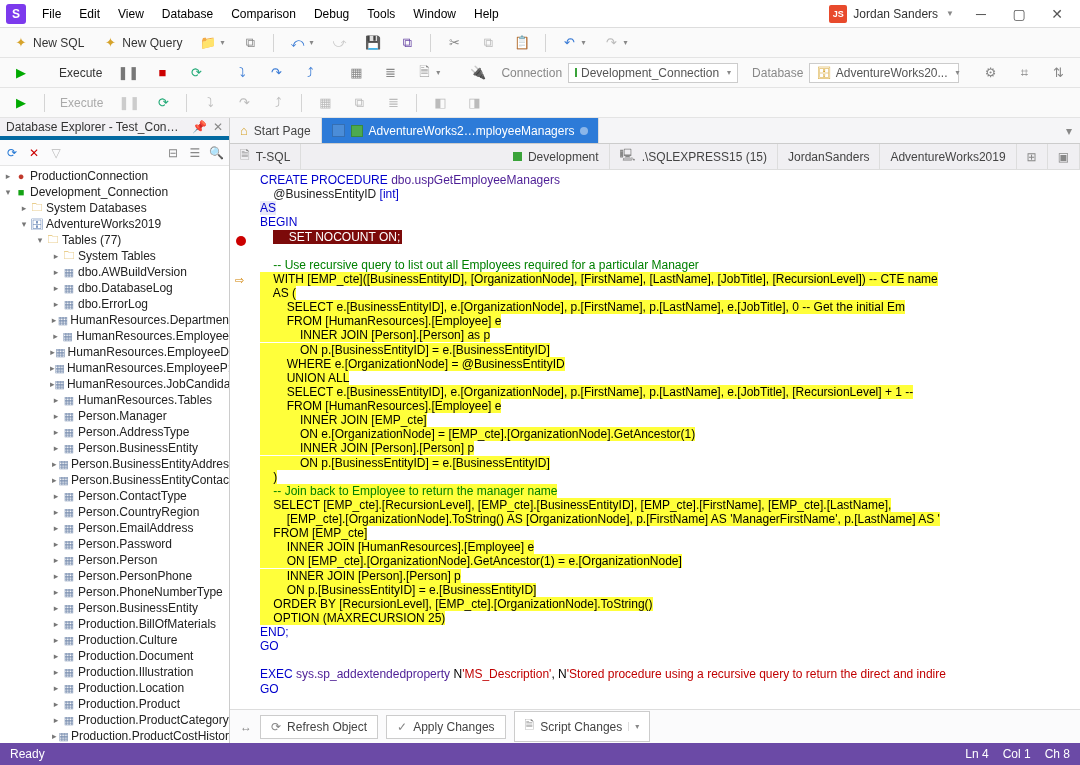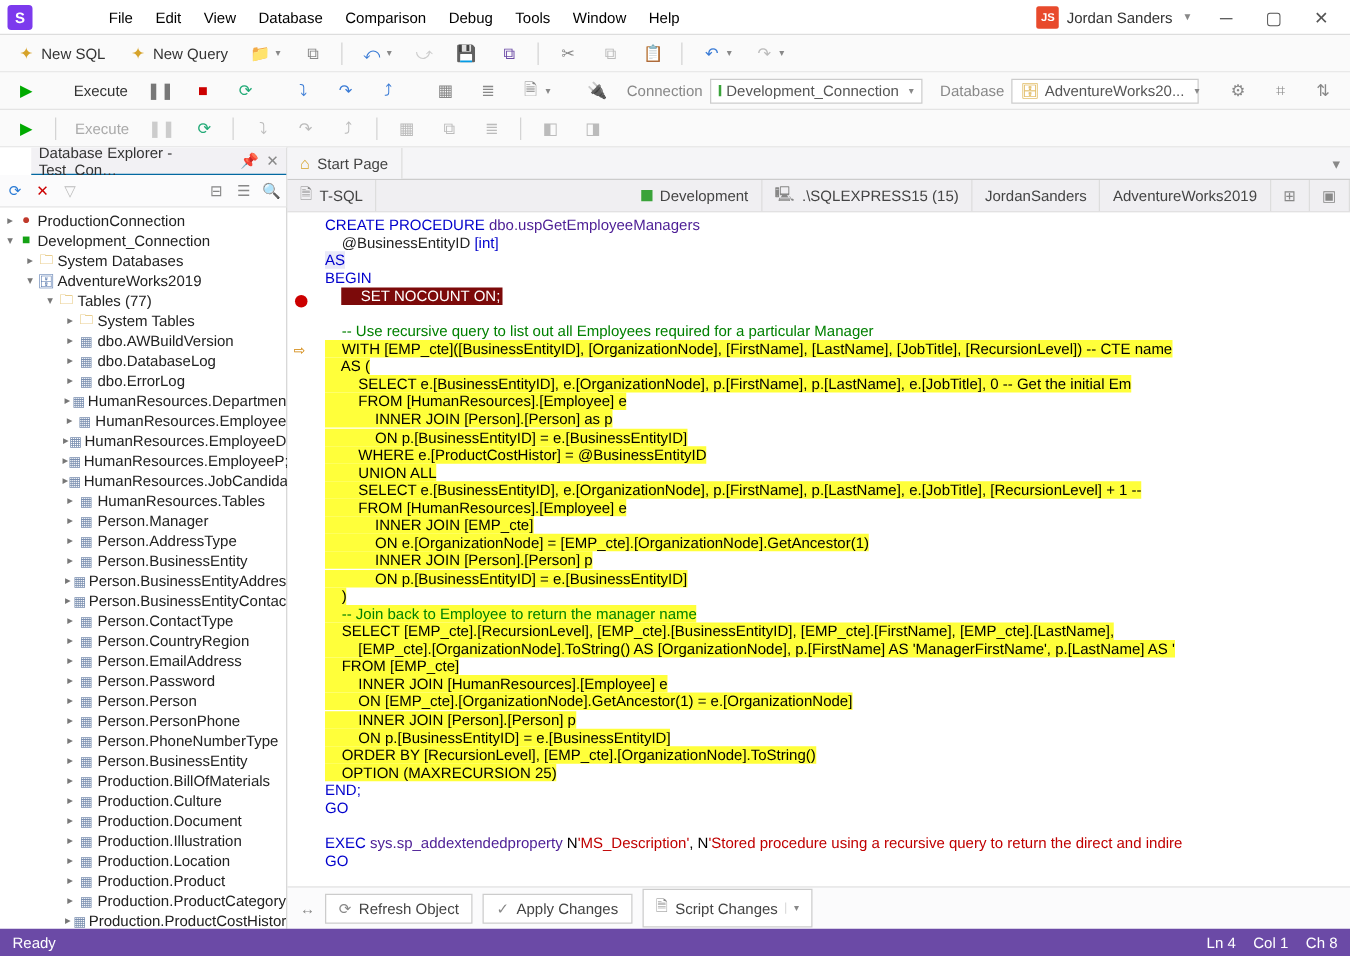--- a/index.html
+++ b/index.html
@@ -1,21 +1,21 @@
 <!DOCTYPE html>
 <html><head>
 <meta charset="utf-8">
 <style>
 * { margin: 0; padding: 0; box-sizing: border-box; font-family: "Segoe UI", Tahoma, sans-serif; font-size: 12px; }
 body { width: 1080px; height: 765px; background: #fff; display: flex; flex-direction: column; overflow: hidden; }
 
 
 .titlebar { height: 28px; display: flex; align-items: center; padding: 0 6px; border-bottom: 1px solid #ddd; }
 .app-icon { width: 20px; height: 20px; background: #7c3aed; border-radius: 3px; display: flex; align-items: center; justify-content: center; color: #fff; font-weight: bold; margin-right: 8px; }
-.menubar { display: flex; gap: 2px; margin-left: 45px; }
+.menubar { display: flex; gap: 2px; }
 .menubar span { padding: 4px 8px; cursor: default; }
 .spacer { flex: 1; }
 .user-badge { width: 18px; height: 18px; background: #e84a2c; color: #fff; display: flex; align-items: center; justify-content: center; font-size: 9px; font-weight: bold; border-radius: 2px; margin-right: 6px; }
 .username { margin-right: 8px; color: #333; }
 .winbtns { display: flex; gap: 4px; }
 .winbtn { width: 34px; height: 20px; display: flex; align-items: center; justify-content: center; color: #555; font-size: 14px; }
 
 
 .toolbar { height: 30px; display: flex; align-items: center; padding: 0 6px; gap: 4px; border-bottom: 1px solid #e4e4e4; background: #fafafa; }
 .tbtn { padding: 3px 6px; display: flex; align-items: center; gap: 4px; color: #333; border: 1px solid transparent; }
@@ -23,21 +23,21 @@
 .sep { width: 1px; height: 18px; background: #d4d4d4; margin: 0 4px; }
 .dd { display: inline-flex; align-items: center; border: 1px solid #ccc; background: #fff; padding: 2px 6px; height: 20px; font-size: 11px; color: #555; gap: 4px; }
 .dd .caret { font-size: 8px; color: #888; }
 .play { color: #0a0; }
 .stop { color: #c00; }
 .pause { color: #777; }
 
 
 .main { flex: 1; display: flex; min-height: 0; }
 .explorer { width: 230px; border-right: 1px solid #ccc; display: flex; flex-direction: column; background: #fff; }
-.panel-header { height: 22px; background: #f2f1f4; border-bottom: 1px solid #0369a1; display: flex; align-items: center; padding: 0 6px; font-size: 11px; color: #333; gap: 4px; margin-left: 25px; }
+.panel-header { height: 22px; background: #f2f1f4; border-bottom: 4px solid #0369a1; display: flex; align-items: center; padding: 0 6px; font-size: 11px; color: #333; gap: 4px; }
 .panel-header .icons { display: flex; gap: 6px; color: #888; }
 .explorer-tb { height: 26px; display: flex; align-items: center; padding: 0 4px; gap: 6px; border-bottom: 1px solid #e6e6e6; background: #fbfbfc; color: #666; }
 .explorer-tb .ico { width: 16px; height: 16px; display: flex; align-items: center; justify-content: center; font-size: 12px; }
 .tree { flex: 1; overflow: auto; padding: 2px 0; font-size: 11.5px; color: #222; }
 .node { display: flex; align-items: center; height: 16px; white-space: nowrap; }
 .node .arrow { width: 12px; color: #777; font-size: 9px; display: inline-block; text-align: center; }
 .node .nico { width: 14px; margin-right: 2px; display: inline-flex; align-items: center; justify-content: center; font-size: 11px; }
 .dot-green { color: #14a214; }
 .dot-red { color: #c0392b; }
 .folder { color: #d6a32b; }
@@ -472,20 +472,26 @@
         </div>
     </div>
   </div>
 
   <div class="editor">
     <div class="tabstrip">
       <div class="tab">
           <span class="home">⌂</span>
           <span>Start Page</span>
         </div>
+      <div class="tab active">
+          <span class="sq-blue"></span>
+          <span class="box"></span>
+          <span>AdventureWorks2…mployeeManagers</span>
+          <span class="dot"></span>
+        </div>
       <div class="spacer"></div>
       <div style="padding:0 8px;color:#888;display:flex;align-items:center">▾</div>
     </div>
     <div class="sqlbar">
       <div class="chip">
           <span style="color:#888">🗎</span>
           <span>T-SQL</span>
         </div>
       <div class="spacer"></div>
       <div class="chip">
@@ -515,21 +521,21 @@
 <span class="kw">BEGIN</span>
 <span>    <span class="hlsel">    SET NOCOUNT ON;</span></span>
 <span></span>
 <span class="cm">    -- Use recursive query to list out all Employees required for a particular Manager</span>
 <span class="hl">    WITH [EMP_cte]([BusinessEntityID], [OrganizationNode], [FirstName], [LastName], [JobTitle], [RecursionLevel]) -- CTE name</span>
 <span class="hl">    AS (</span>
 <span class="hl">        SELECT e.[BusinessEntityID], e.[OrganizationNode], p.[FirstName], p.[LastName], e.[JobTitle], 0 -- Get the initial Em</span>
 <span class="hl">        FROM [HumanResources].[Employee] e</span>
 <span class="hl">            INNER JOIN [Person].[Person] as p</span>
 <span class="hl">            ON p.[BusinessEntityID] = e.[BusinessEntityID]</span>
-<span class="hl">        WHERE e.[ProductCostHistor] = @BusinessEntityID</span>
+<span class="hl">        WHERE e.[OrganizationNode] = @BusinessEntityID</span>
 <span class="hl">        UNION ALL</span>
 <span class="hl">        SELECT e.[BusinessEntityID], e.[OrganizationNode], p.[FirstName], p.[LastName], e.[JobTitle], [RecursionLevel] + 1 --</span>
 <span class="hl">        FROM [HumanResources].[Employee] e</span>
 <span class="hl">            INNER JOIN [EMP_cte]</span>
 <span class="hl">            ON e.[OrganizationNode] = [EMP_cte].[OrganizationNode].GetAncestor(1)</span>
 <span class="hl">            INNER JOIN [Person].[Person] p</span>
 <span class="hl">            ON p.[BusinessEntityID] = e.[BusinessEntityID]</span>
 <span class="hl">    )</span>
 <span class="hl cm">    -- Join back to Employee to return the manager name</span>
 <span class="hl">    SELECT [EMP_cte].[RecursionLevel], [EMP_cte].[BusinessEntityID], [EMP_cte].[FirstName], [EMP_cte].[LastName],</span>

